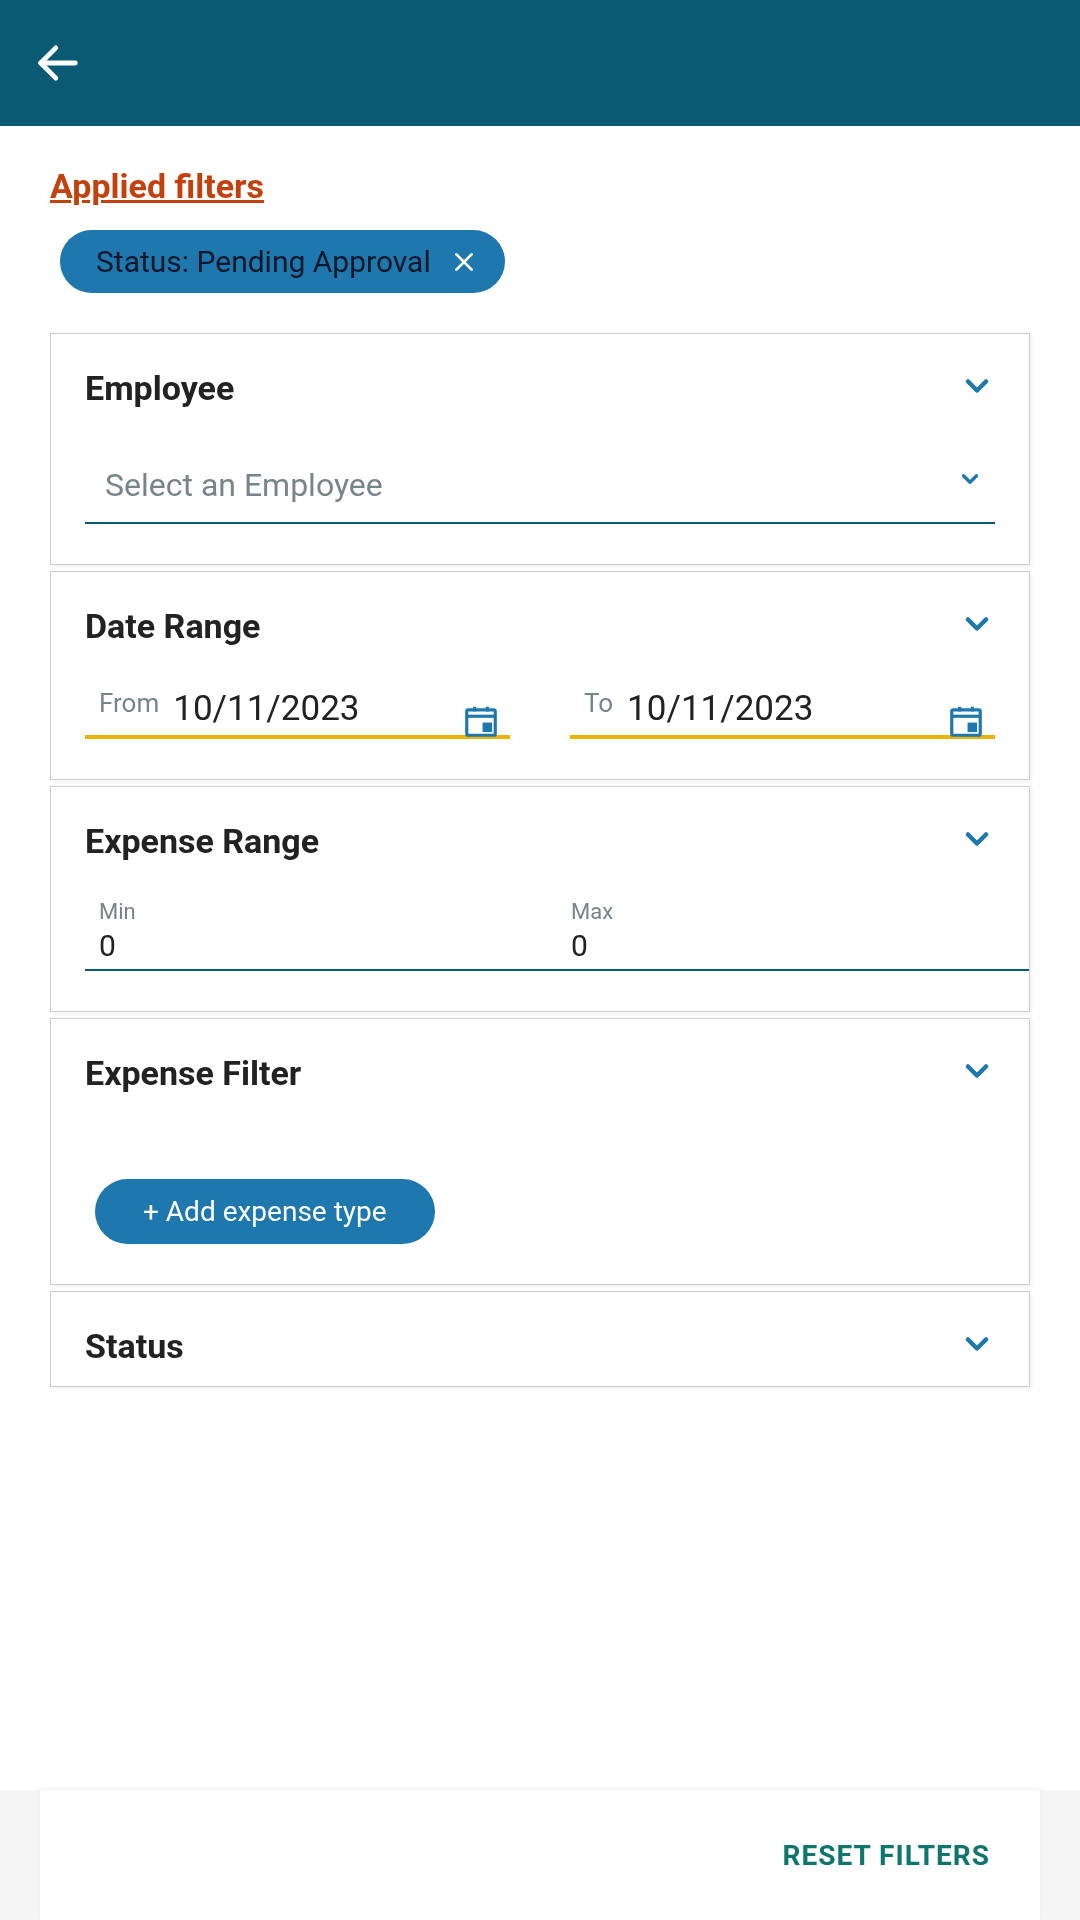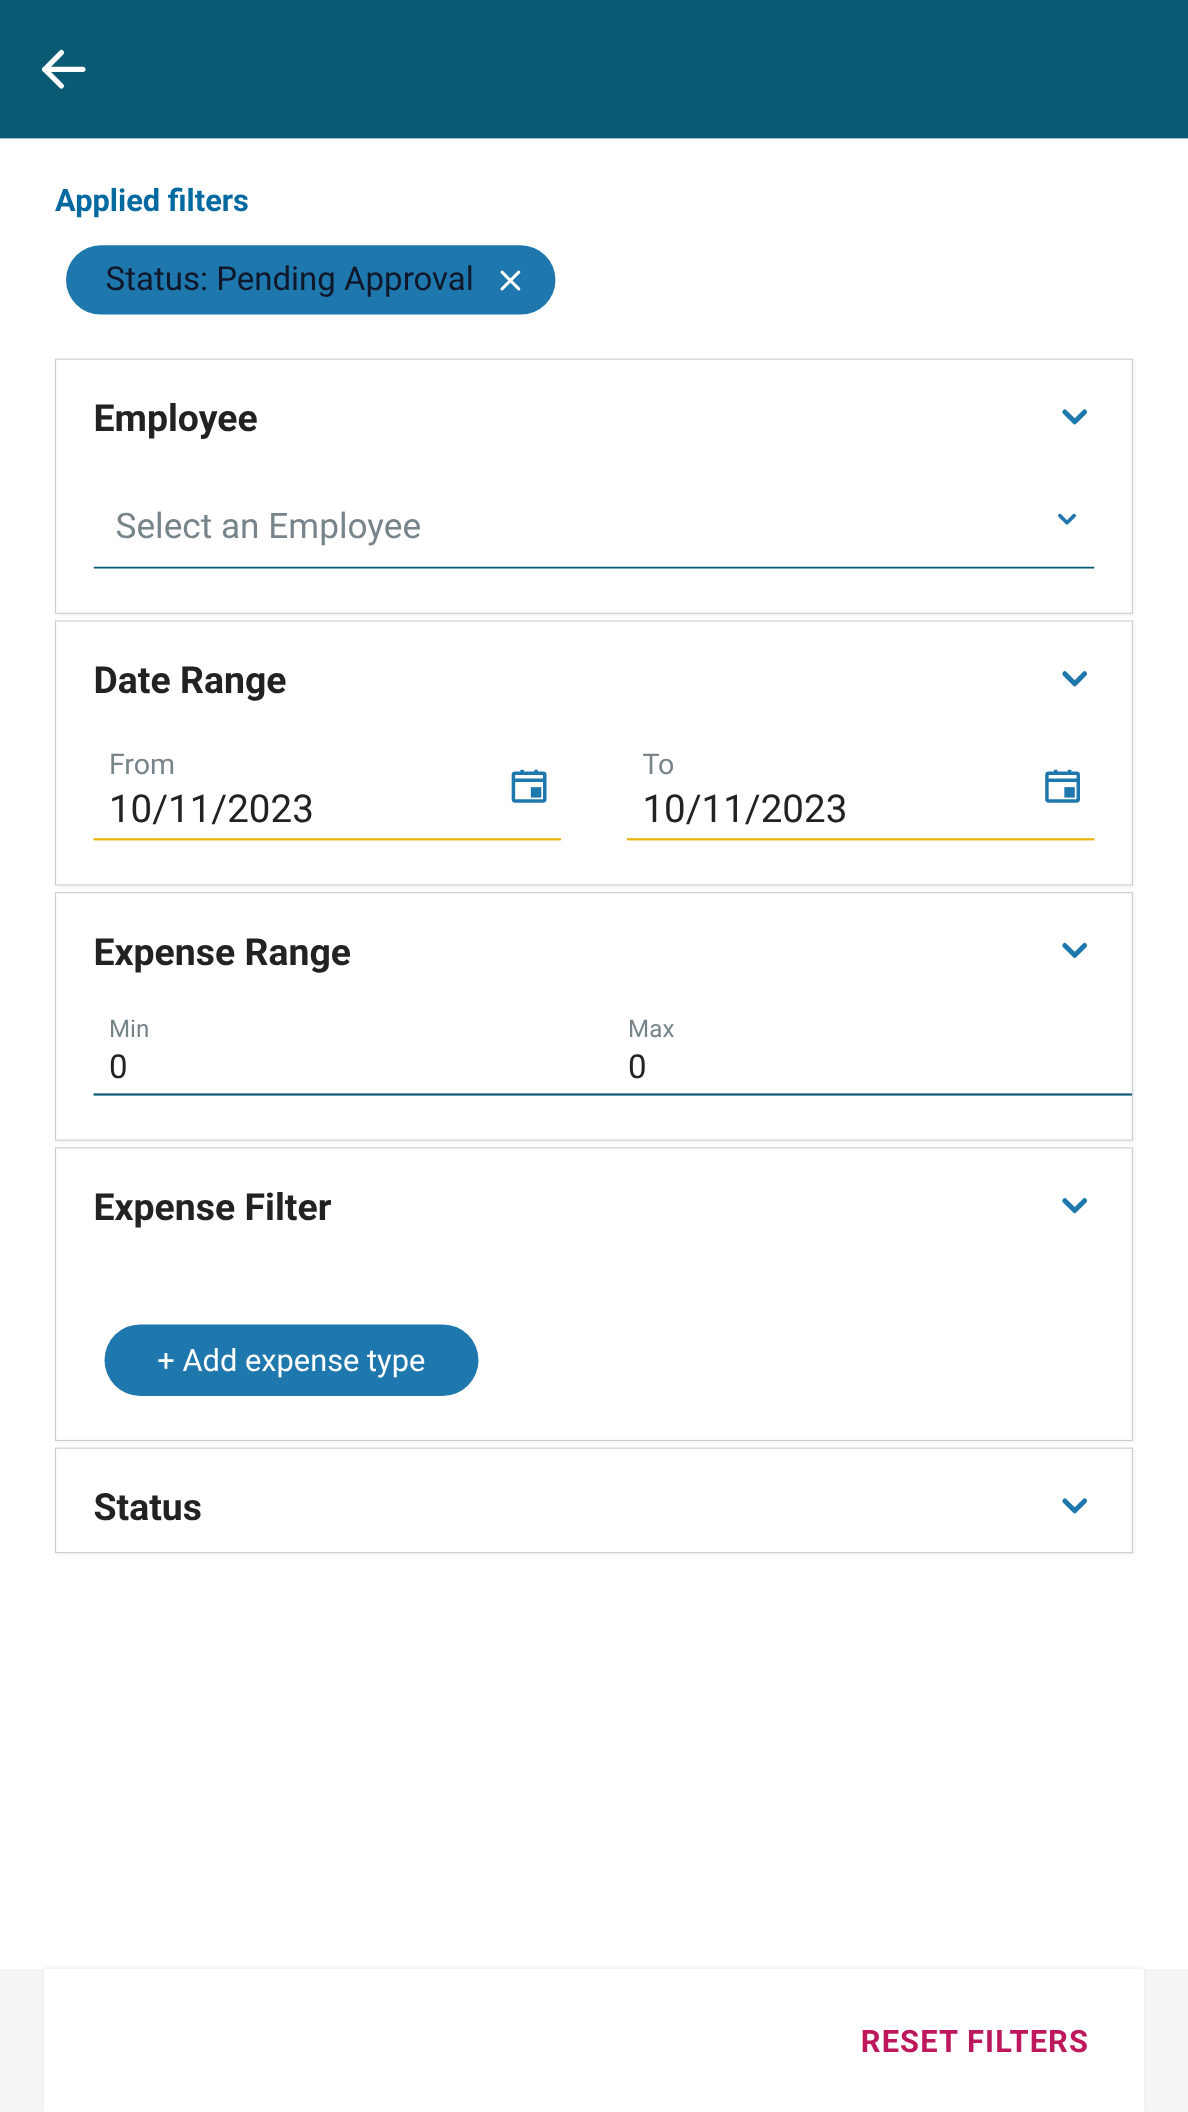--- a/index.html
+++ b/index.html
@@ -31,24 +31,25 @@
   .header-title { font-size: 40px; font-weight: 600; }
 
   .content {
     padding: 40px 50px 0 50px;
     background: #fff;
     height: calc(100% - 126px - 130px);
     overflow: auto;
   }
 
   .applied-label {
-    font-size: 28px;
+    font-size: 34px;
     font-weight: 700;
-    color: #0369a1;
+    color: #c2410c;
     margin-bottom: 24px;
+    text-decoration: underline;
   }
   .chip {
     display: inline-flex;
     align-items: center;
     background: #1f78ad;
     color: #0f172a;
     border-radius: 40px;
     font-size: 30px;
     padding: 14px 28px 14px 36px;
     margin-left: 10px;
@@ -96,22 +97,22 @@
   }
   .chev-sm svg { width: 26px; height: 26px; }
 
   .row {
     display: flex;
     gap: 60px;
   }
   .field {
     flex: 1;
     display: flex;
-    flex-direction: column;
-    border-bottom: 2px solid #eab308;
+    flex-direction: row;
+    border-bottom: 4px solid #eab308;
     padding-bottom: 6px;
     padding-top: 4px;
     position: relative;
   }
   .field-label {
     color: #77858b;
     font-size: 26px;
     margin-bottom: 4px;
     padding-left: 14px;
   }
@@ -157,21 +158,21 @@
     height: 130px;
     background: #fff;
     display: flex;
     align-items: center;
     justify-content: flex-end;
     gap: 50px;
     padding-right: 50px;
     box-shadow: 0 -2px 4px rgba(0,0,0,0.05);
   }
   .reset-btn {
-    color: #be185d;
+    color: #0f766e;
     font-size: 28px;
     font-weight: 700;
     letter-spacing: 1px;
   }
   .apply-btn {
     background: #1f78ad;
     color: #fff;
     font-size: 28px;
     font-weight: 700;
     letter-spacing: 1px;

